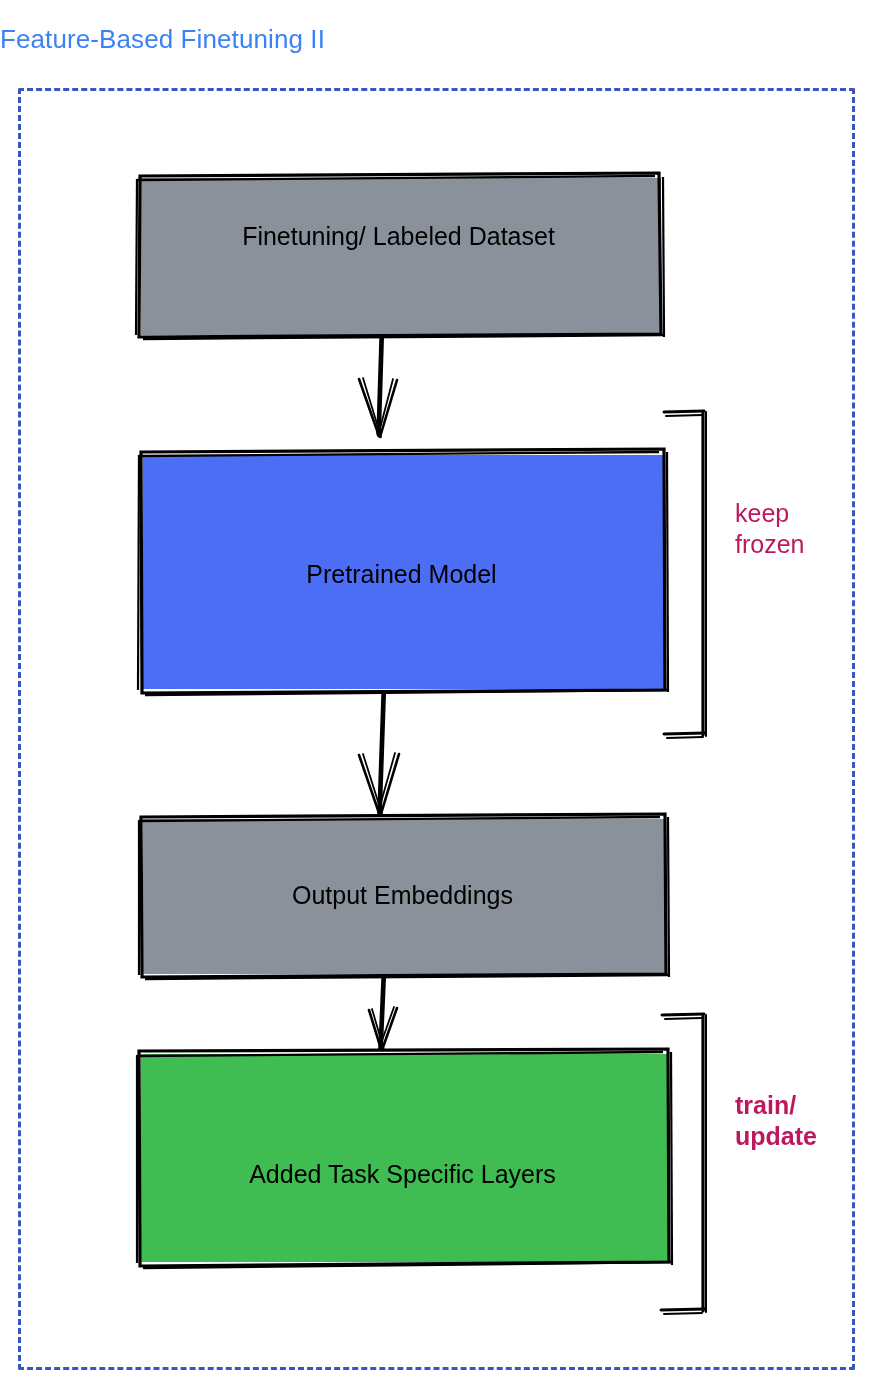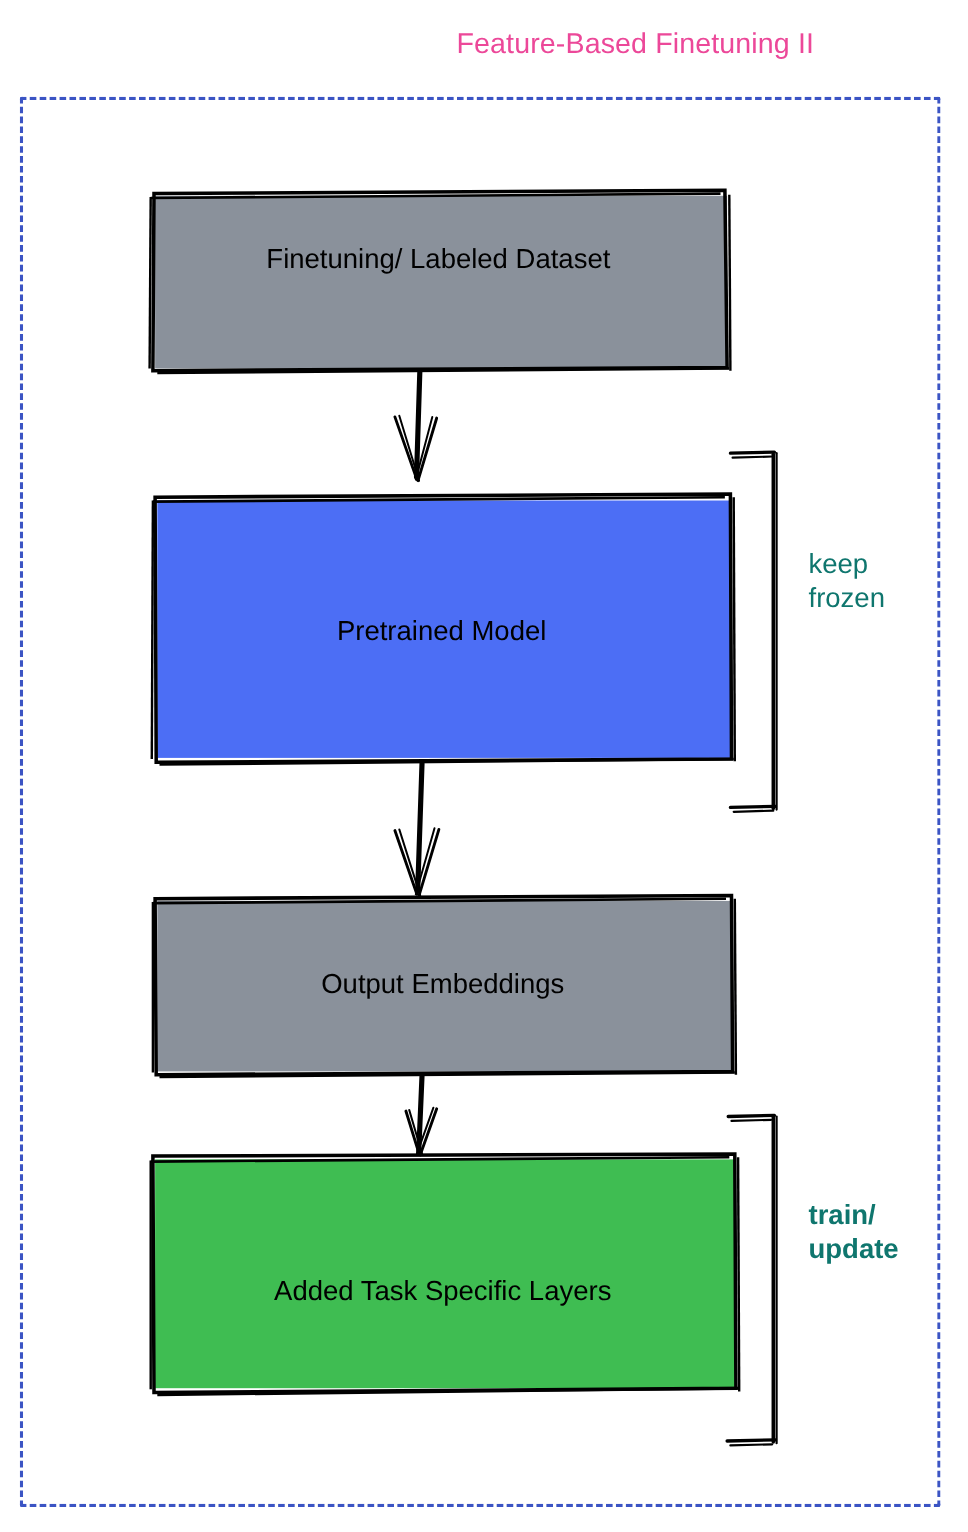--- a/index.html
+++ b/index.html
@@ -15,22 +15,22 @@
     width: 880px;
     height: 1393px;
     background: #ffffff;
     overflow: hidden;
   }
   #diagram-title {
     position: absolute;
     left: 0;
     top: 24px;
     width: 740px;
-    text-align: right;
-    color: #ec4899;
+    text-align: left;
+    color: #3b82f6;
     font-size: 26px;
     font-weight: 400;
     letter-spacing: 0.1px;
     font-family: "Liberation Sans", sans-serif;
   }
   #dashed-frame {
     position: absolute;
     left: 18px;
     top: 88px;
     width: 837px;
@@ -50,21 +50,21 @@
   .node-label {
     position: absolute;
     color: #000000;
     font-size: 25px;
     font-family: "Liberation Sans", sans-serif;
     white-space: nowrap;
     text-align: center;
   }
   .bracket-label {
     position: absolute;
-    color: #0f766e;
+    color: #be185d;
     font-size: 25px;
     line-height: 31px;
     font-family: "Liberation Sans", sans-serif;
     white-space: pre-line;
   }
 </style>
 </head>
 <body>
 
 <div id="canvas">

